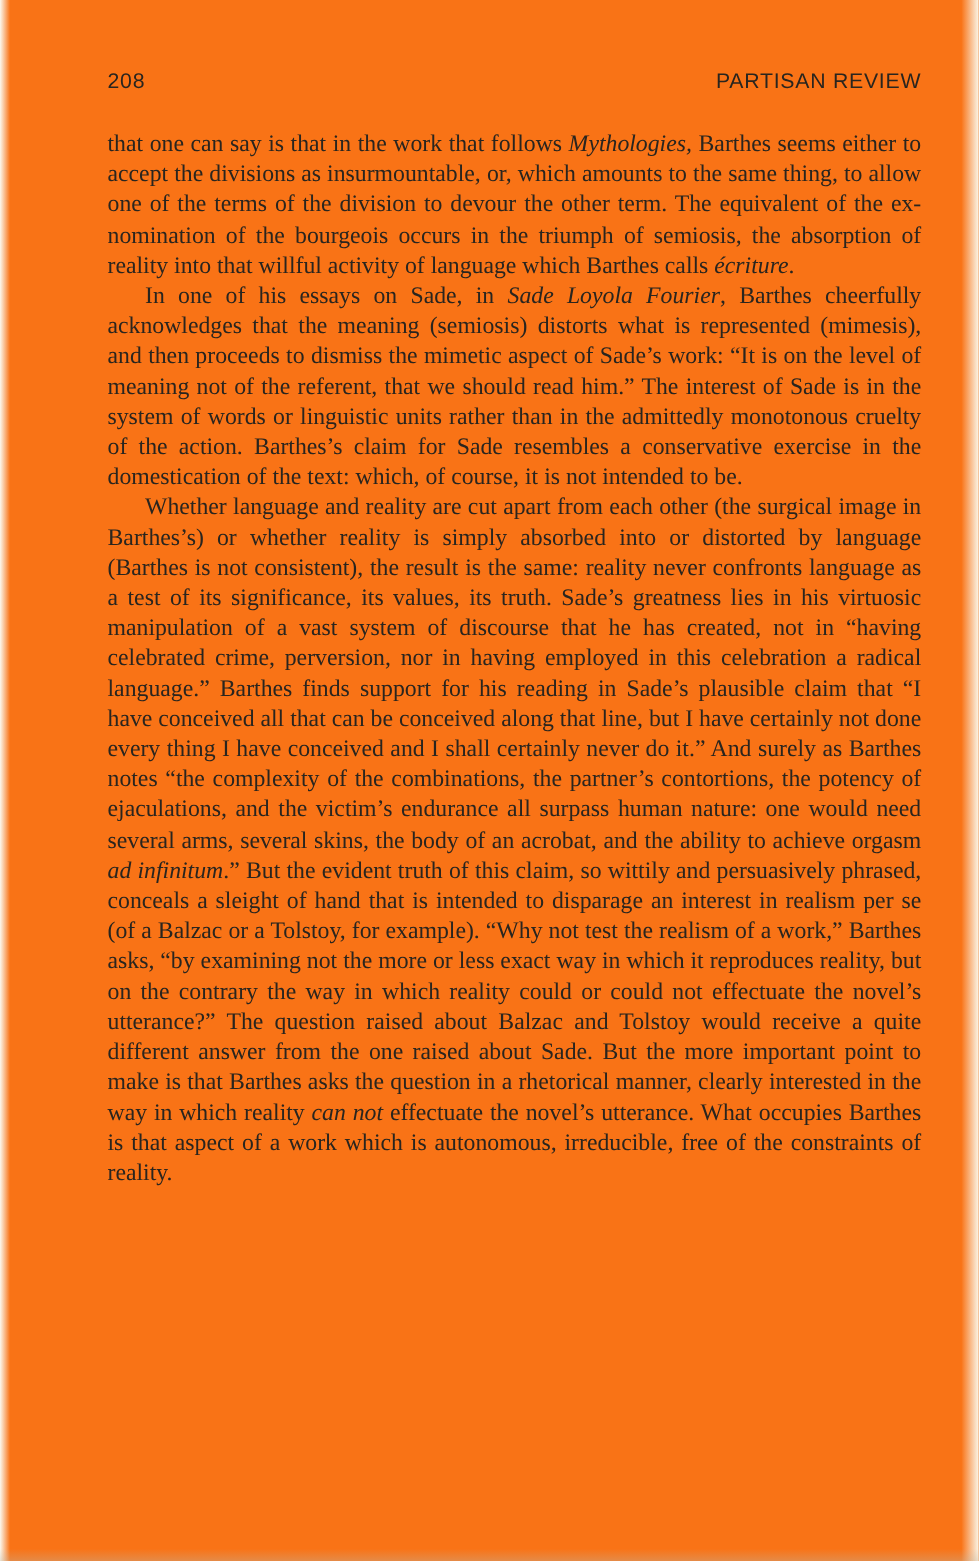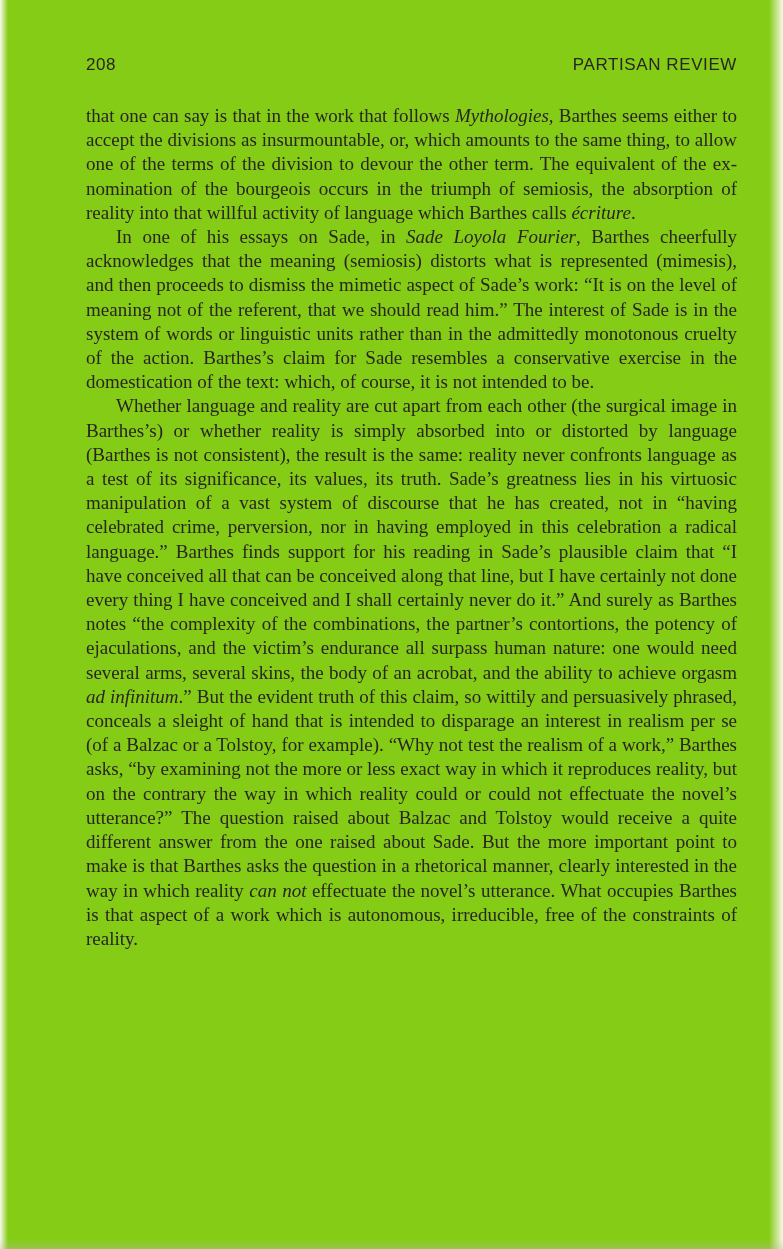--- a/index.html
+++ b/index.html
@@ -4,21 +4,21 @@
 <style>
   html, body {
     margin: 0;
     padding: 0;
     background: #e8e4d6;
   }
   .page {
     position: relative;
     width: 783px;
     height: 1249px;
-    background: #84cc16;
+    background: #f97316;
     overflow: hidden;
     font-family: "Liberation Serif", "DejaVu Serif", serif;
   }
   
   .edge-left {
     position: absolute;
     left: 0; top: 0; bottom: 0;
     width: 8px;
     background: linear-gradient(to right, #fbf9ef, rgba(251,249,239,0));
   }

